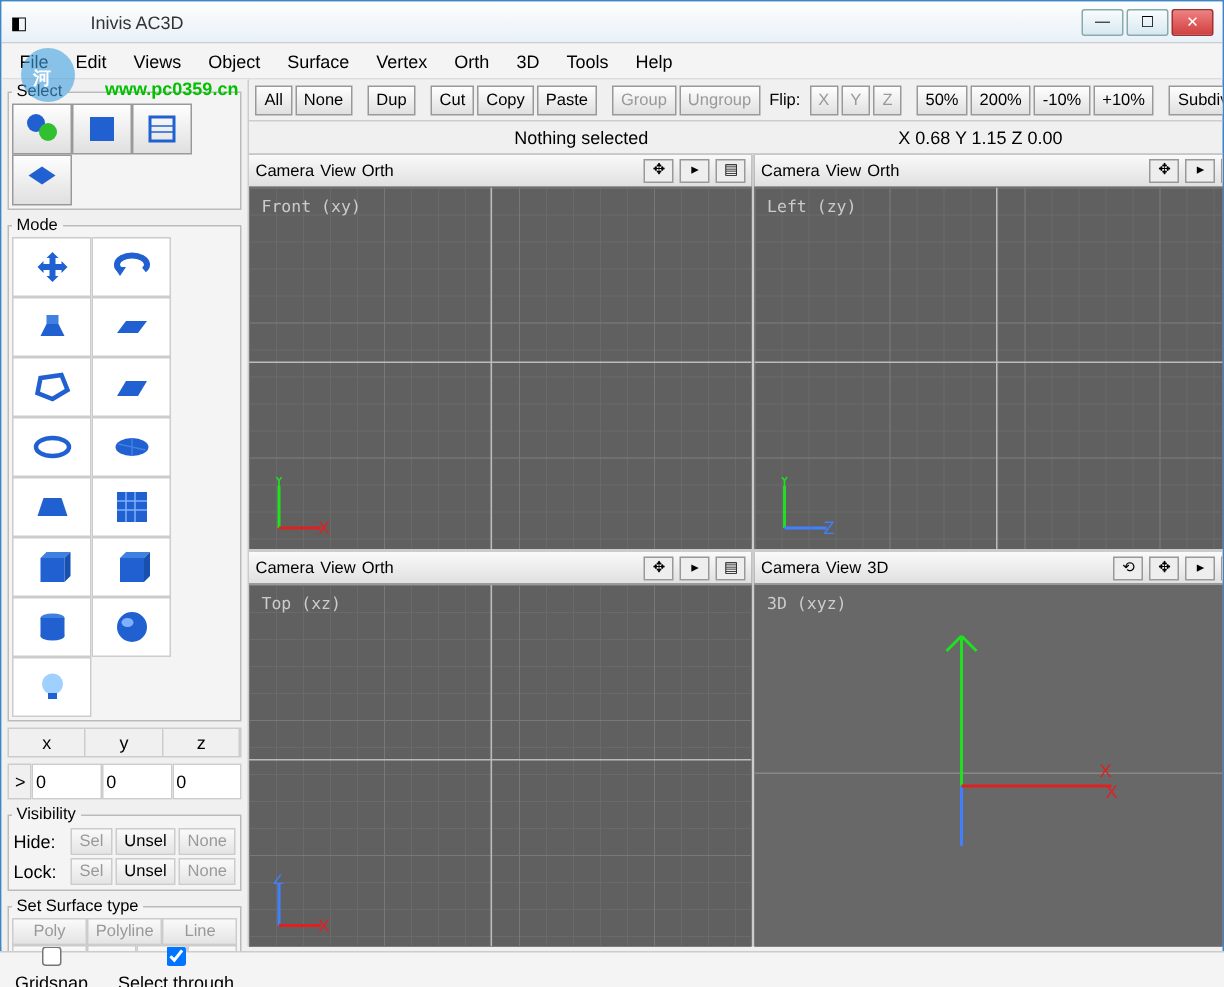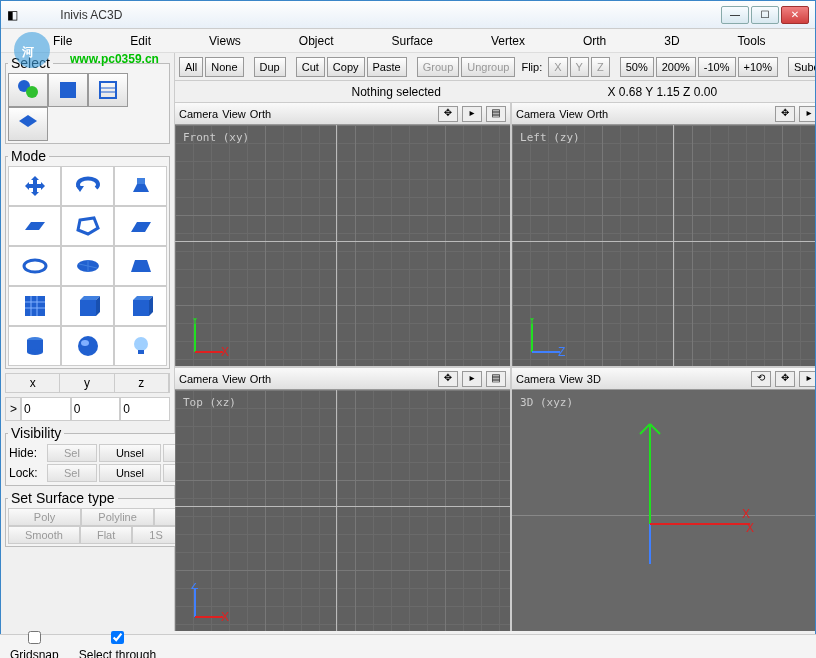--- a/index.html
+++ b/index.html
@@ -4,39 +4,39 @@
 <style>
 * { box-sizing: border-box; margin: 0; padding: 0; font-family: "Segoe UI", Tahoma, sans-serif; font-size: 12px; }
 body { background: #f0f0f0; width: 816px; height: 658px; overflow: hidden; border: 1px solid #3a86c8; }
 .titlebar { height: 28px; background: linear-gradient(#fefefe, #e8f0f8); display: flex; align-items: center; padding: 0 6px; border-bottom: 1px solid #ccc; }
 .titlebar .icon { margin-right: 6px; }
 .titlebar .title { flex: 1; color: #333; margin-left: 36px; }
 .winbtns { display: flex; gap: 2px; }
 .winbtn { width: 28px; height: 18px; border: 1px solid #8aa; background: linear-gradient(#f8fcff,#d8e8f0); display: flex; align-items: center; justify-content: center; font-size: 10px; border-radius: 2px; }
 .winbtn.close { background: linear-gradient(#f08080,#d04040); color: #fff; border-color: #a03030; }
 .menubar { height: 24px; background: #f4f4f4; display: flex; align-items: center; padding: 0 4px; gap: 2px; border-bottom: 1px solid #ddd; }
-.menubar span { padding: 2px 8px; margin-left: 40px; }
+.menubar span { padding: 2px 8px; }
 .watermark { position: absolute; left: 70px; top: 52px; color: #00c000; font-size: 12px; font-weight: bold; pointer-events: none; }
 .watermark-logo { position: absolute; left: 10px; top: 30px; width: 56px; height: 40px; pointer-events:none; }
 .wrap { display: flex; height: 578px; }
 .side { width: 174px; background: #f0f0f0; border-right: 1px solid #ccc; display: flex; flex-direction: column; }
 fieldset { border: 1px solid #bbb; margin: 2px 4px; padding: 2px; background: #f4f4f4; }
-legend { font-size: 14px; padding: 0 3px; }
+legend { font-size: 11px; padding: 0 3px; }
 .btnrow { display: flex; flex-wrap: wrap; }
 .toolbtn { width: 40px; height: 34px; border: 1px solid #999; background: linear-gradient(#fefefe,#e0e0e0); display: flex; align-items: center; justify-content: center; }
 .modebtn { width: 53px; height: 40px; border: 1px solid #ccc; background: #fff; display: flex; align-items: center; justify-content: center; }
 .coords { display: flex; border: 1px solid #ccc; margin: 2px 4px; }
 .coords div { flex: 1; text-align: center; border-right: 1px solid #ccc; padding: 2px; }
 .moveto { display: flex; margin: 2px 4px; }
 .moveto .gt { width: 16px; text-align: center; border: 1px solid #ccc; padding: 4px; }
 .moveto input { flex:1; width:40px; border:1px solid #ccc; padding:2px; }
 .moveto button { flex: 1.8; border: 1px solid #999; background: linear-gradient(#fefefe,#e0e0e0); }
 .visrow { display: flex; align-items: center; gap: 2px; padding: 1px; }
 .visrow span:first-child { width: 36px; }
-.sbtn { border: 1px solid #ccc; background: linear-gradient(#fafafa,#e4e4e4); padding: 2px 16px; color: #999; font-size: 11px; }
+.sbtn { border: 1px solid #ccc; background: linear-gradient(#fafafa,#e4e4e4); padding: 2px 5px; color: #999; font-size: 11px; }
 .sbtn.on { color: #000; }
 .surfrow { display: flex; }
 .surfrow .sbtn { flex: 1; text-align: center; }
 .main { flex: 1; display: flex; flex-direction: column; }
 .toolbar2 { display: flex; align-items: center; padding: 2px 4px; gap: 2px; border-bottom: 1px solid #ccc; flex-wrap: nowrap; height: 28px; }
 .tb { border: 1px solid #999; background: linear-gradient(#fefefe,#e0e0e0); padding: 3px 5px; font-size: 11px; white-space: nowrap; }
 .tb.dis { color: #999; }
 .tblbl { padding: 0 4px; font-size: 11px; }
 .statusbar { height: 22px; display: flex; align-items: center; border-bottom: 1px solid #ccc; padding: 0 10px; }
 .statusbar span:first-child { flex: 1; text-align: center; }

